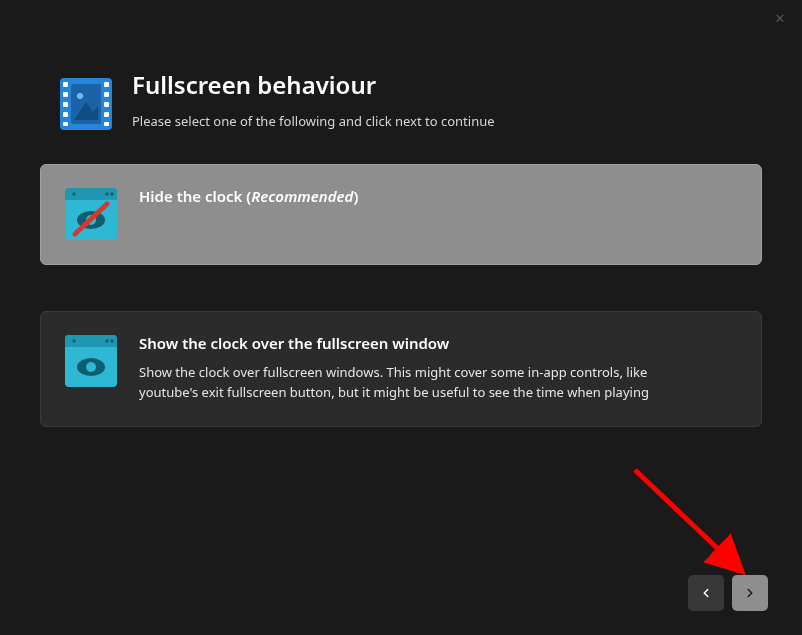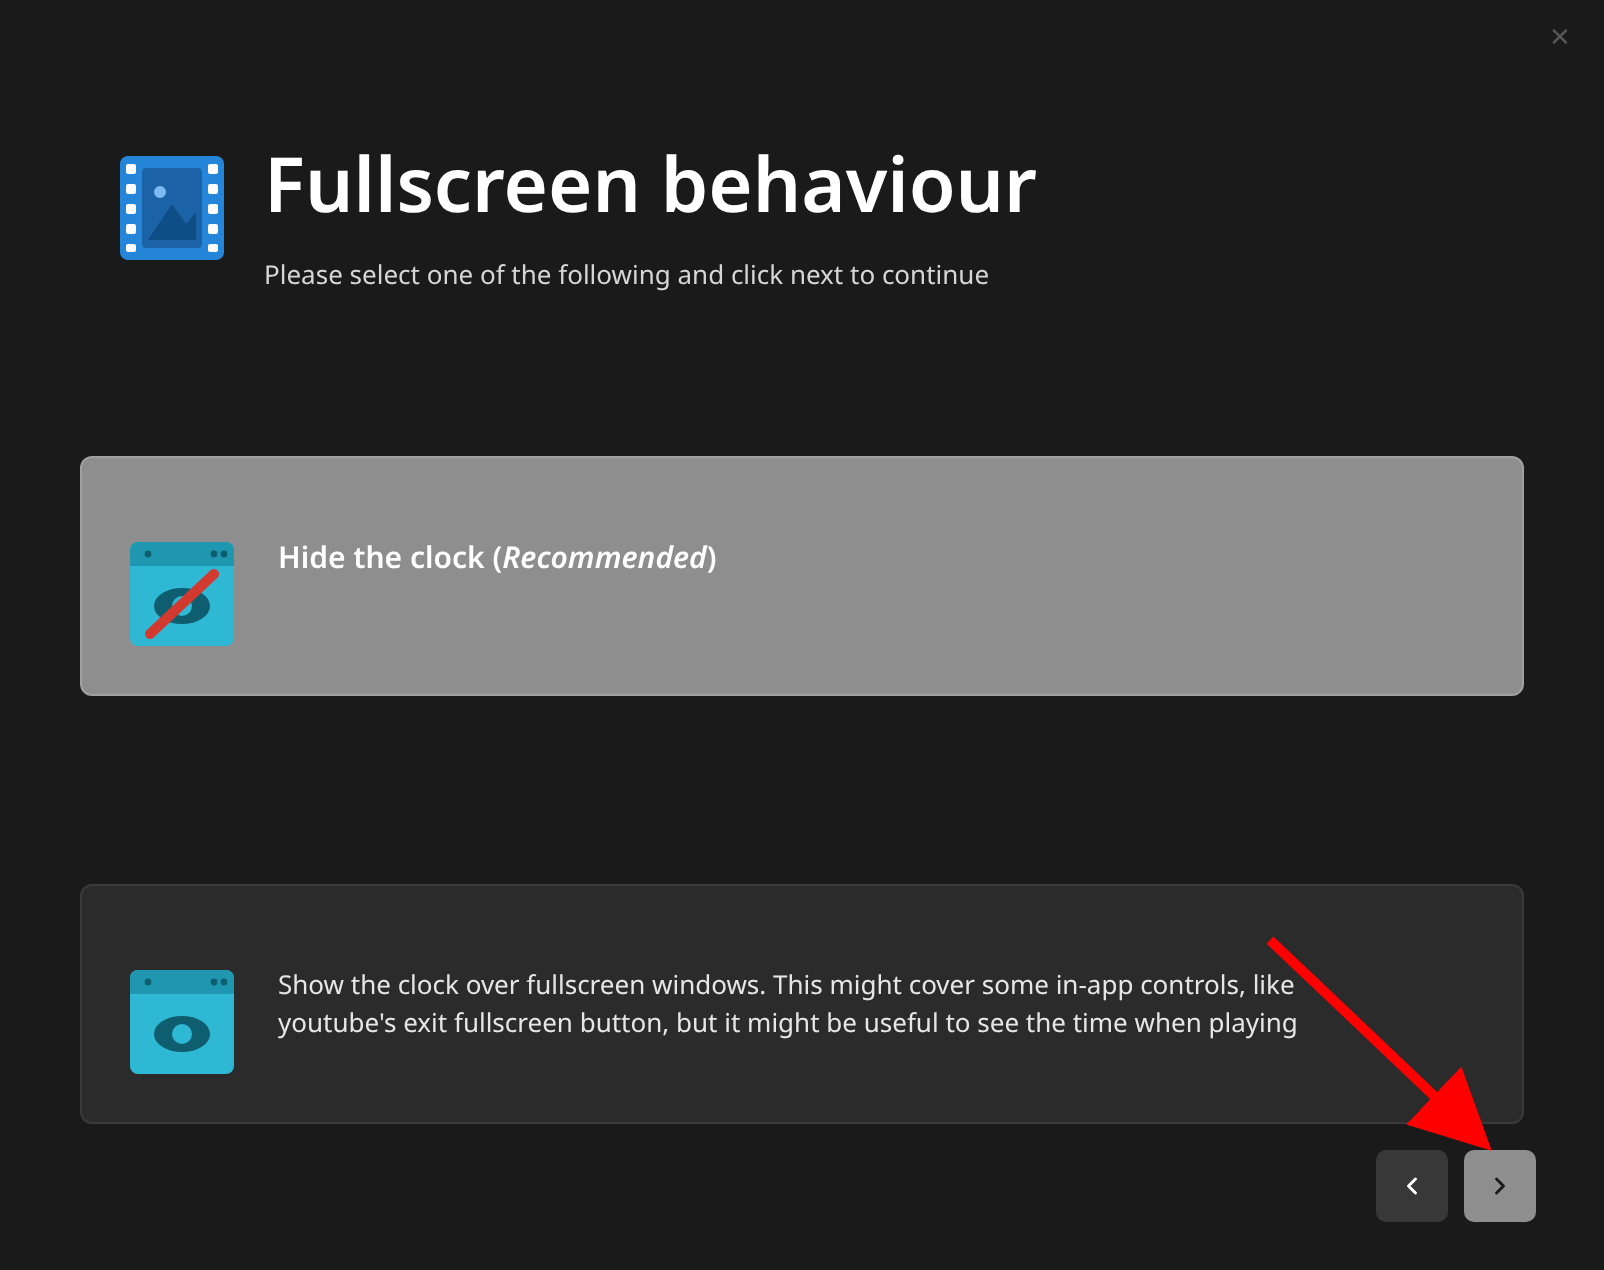--- a/index.html
+++ b/index.html
@@ -50,21 +50,21 @@
     padding: 72px 46px 0 60px;
     align-items: flex-start;
   }
   .app-icon {
     width: 52px; height: 52px;
     flex: 0 0 auto;
     margin-top: 6px;
   }
   .header-text { flex: 1 1 auto; }
   .title {
-    font-size: 38px;
+    font-size: 24px;
     font-weight: 600;
     margin: 0 0 14px 0;
     line-height: 1.1;
   }
   .subtitle {
     font-size: 13px;
     line-height: 1.5;
     color: var(--fg-dim);
     margin: 0 0 14px 0;
     max-width: 610px;
@@ -78,26 +78,25 @@
   .options {
     padding: 34px 40px 0 40px;
     display: flex;
     flex-direction: column;
     gap: 46px;
   }
   .option {
     display: flex;
     align-items: flex-start;
     gap: 22px;
-    padding: 40px 24px 24px 24px;
+    padding: 21px 24px 24px 24px;
     border: 1px solid var(--card-border);
     border-radius: 6px;
     background: var(--card-bg);
     cursor: pointer;
-    margin-top: 48px;
   }
   .option.selected {
     background: var(--card-selected-bg);
     border-color: #a0a0a0;
   }
   .option-icon {
     width: 52px; height: 52px;
     flex: 0 0 auto;
     margin-top: 2px;
   }
@@ -221,20 +220,21 @@
             <rect x="0" y="8" width="52" height="4" fill="#1f97b0"></rect>
             <circle cx="9" cy="6" r="1.7" fill="#0e5e6f"></circle>
             <circle cx="42" cy="6" r="1.7" fill="#0e5e6f"></circle>
             <circle cx="47" cy="6" r="1.7" fill="#0e5e6f"></circle>
 
             <ellipse cx="26" cy="32" rx="14" ry="9" fill="#0e5e6f"></ellipse>
             <circle cx="26" cy="32" r="5" fill="#2fb8d4"></circle>
           </svg>
         </div>
         <div class="option-text">
+          <p class="option-title">Show the clock over the fullscreen window</p>
           <p class="option-desc">Show the clock over fullscreen windows. This might cover some in-app controls, like youtube's exit fullscreen button, but it might be useful to see the time when playing</p>
         </div>
       </div>
 
     </div>
 
     <div class="nav">
       <button class="nav-btn nav-back" aria-label="Back">
         <svg viewBox="0 0 24 24">
             <path d="M15 6l-6 6 6 6" fill="none" stroke="#fff" stroke-width="2.5" stroke-linecap="round" stroke-linejoin="round"></path>

